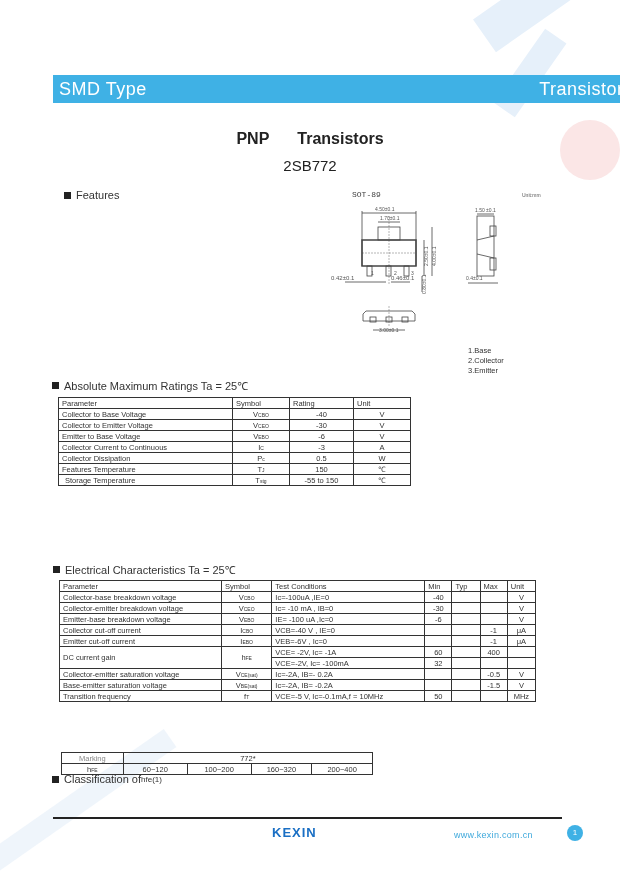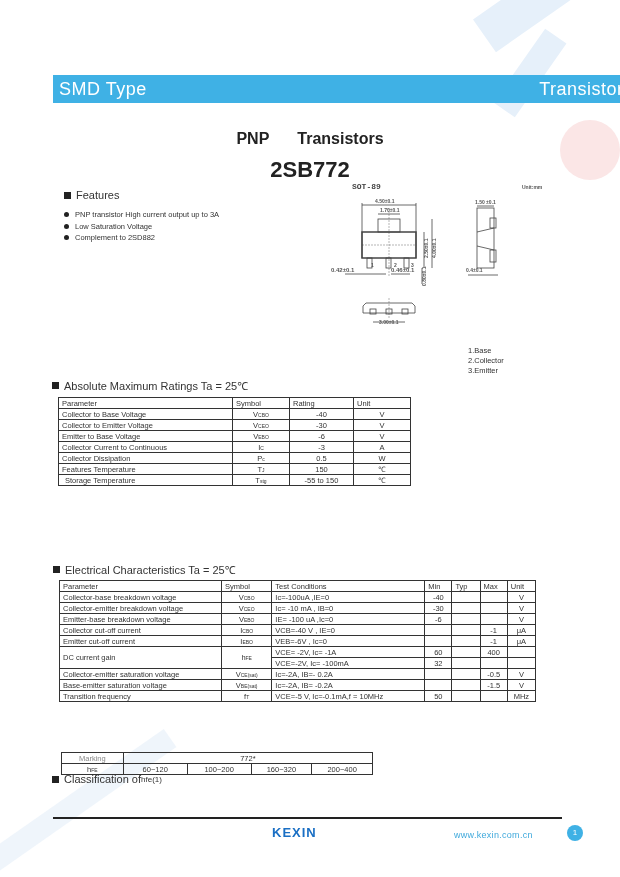--- a/index.html
+++ b/index.html
@@ -16,31 +16,31 @@
 
   .header-bar {
     position: absolute; left: 53px; top: 75px; width: 586px; height: 28px;
     background: #3fb1e5; color: #fff; display: flex; justify-content: space-between; align-items: center;
     box-sizing: border-box; padding: 0 6px;
   }
   .header-bar span { font-size: 18px; letter-spacing: 0.5px; }
 
   .title1 { position: absolute; left: 0; width: 620px; top: 130px; text-align: center; font-weight: bold; font-size: 16px; }
   .title1 .gap { display: inline-block; width: 28px; }
-  .title2 { position: absolute; left: 0; width: 620px; top: 157px; text-align: center; font-weight: bold; font-size: 22px; }
+  .title2 { position: absolute; left: 0; width: 620px; top: 157px; text-align: center; font-weight: normal; font-size: 15px; }
 
   .sec-head { position: absolute; font-size: 11px; color: #333; display: flex; align-items: center; }
   .sq { display: inline-block; width: 7px; height: 7px; background: #222; margin-right: 5px; }
 
   .features { position: absolute; left: 64px; top: 189px; }
   .features ul { list-style: none; margin: 8px 0 0 0; padding: 0; }
   .features li { font-size: 7.5px; color: #333; height: 11px; display: flex; align-items: center; margin-bottom: 0.5px; }
   .dot { display: inline-block; width: 5px; height: 5px; border-radius: 50%; background: #222; margin-right: 6px; }
 
-  .pkg { position: absolute; left: 300px; top: 186px; width: 270px; height: 170px; font-size: 5px; color: #555; font-weight: bold; }
+  .pkg { position: absolute; left: 300px; top: 194px; width: 270px; height: 170px; font-size: 5px; color: #555; }
   .pkg .lbl { position: absolute; }
   .pinlist { position: absolute; left: 468px; top: 346px; font-size: 7.5px; color: #333; line-height: 10px; }
 
   table.t { position: absolute; border-collapse: collapse; font-size: 7.5px; color: #333; }
   table.t td, table.t th { border: 1px solid #333; padding: 0 3px; height: 10px; font-weight: normal; white-space: nowrap; }
   table.t th { text-align: left; }
   .c { text-align: center; }
   sub.s { font-size: 5px; vertical-align: baseline; }
 
   .footer-line { position: absolute; left: 53px; top: 817px; width: 509px; height: 2px; background: #222; }
@@ -64,34 +64,20 @@
 <div class="title1">
   <span>PNP</span><span class="gap"></span><span>Transistors</span>
 </div>
 <div class="title2">2SB772</div>
 
 <div class="features">
   <div class="sec-head" style="position:static">
     <span class="sq"></span>
     <span>Features</span>
   </div>
-  <ul>
-    <li>
-        <span class="dot"></span>
-        <span>PNP transistor High current output up to 3A</span>
-      </li>
-    <li>
-        <span class="dot"></span>
-        <span>Low Saturation Voltage</span>
-      </li>
-    <li>
-        <span class="dot"></span>
-        <span>Complement to 2SD882</span>
-      </li>
-  </ul>
 </div>
 
 <div class="pkg">
   <span class="lbl" style="left:52px;top:-4px;font-size:8px;font-family:'Liberation Mono',monospace;color:#444">SOT-89</span>
   <span class="lbl" style="left:222px;top:-2px;">Unit:mm</span>
   <svg width="270" height="170" style="position:absolute;left:0;top:0">
     <g stroke="#444" fill="none" stroke-width="0.8">
 
       <line x1="62" y1="19" x2="116" y2="19"></line>
       <line x1="62" y1="17" x2="62" y2="72"></line>

